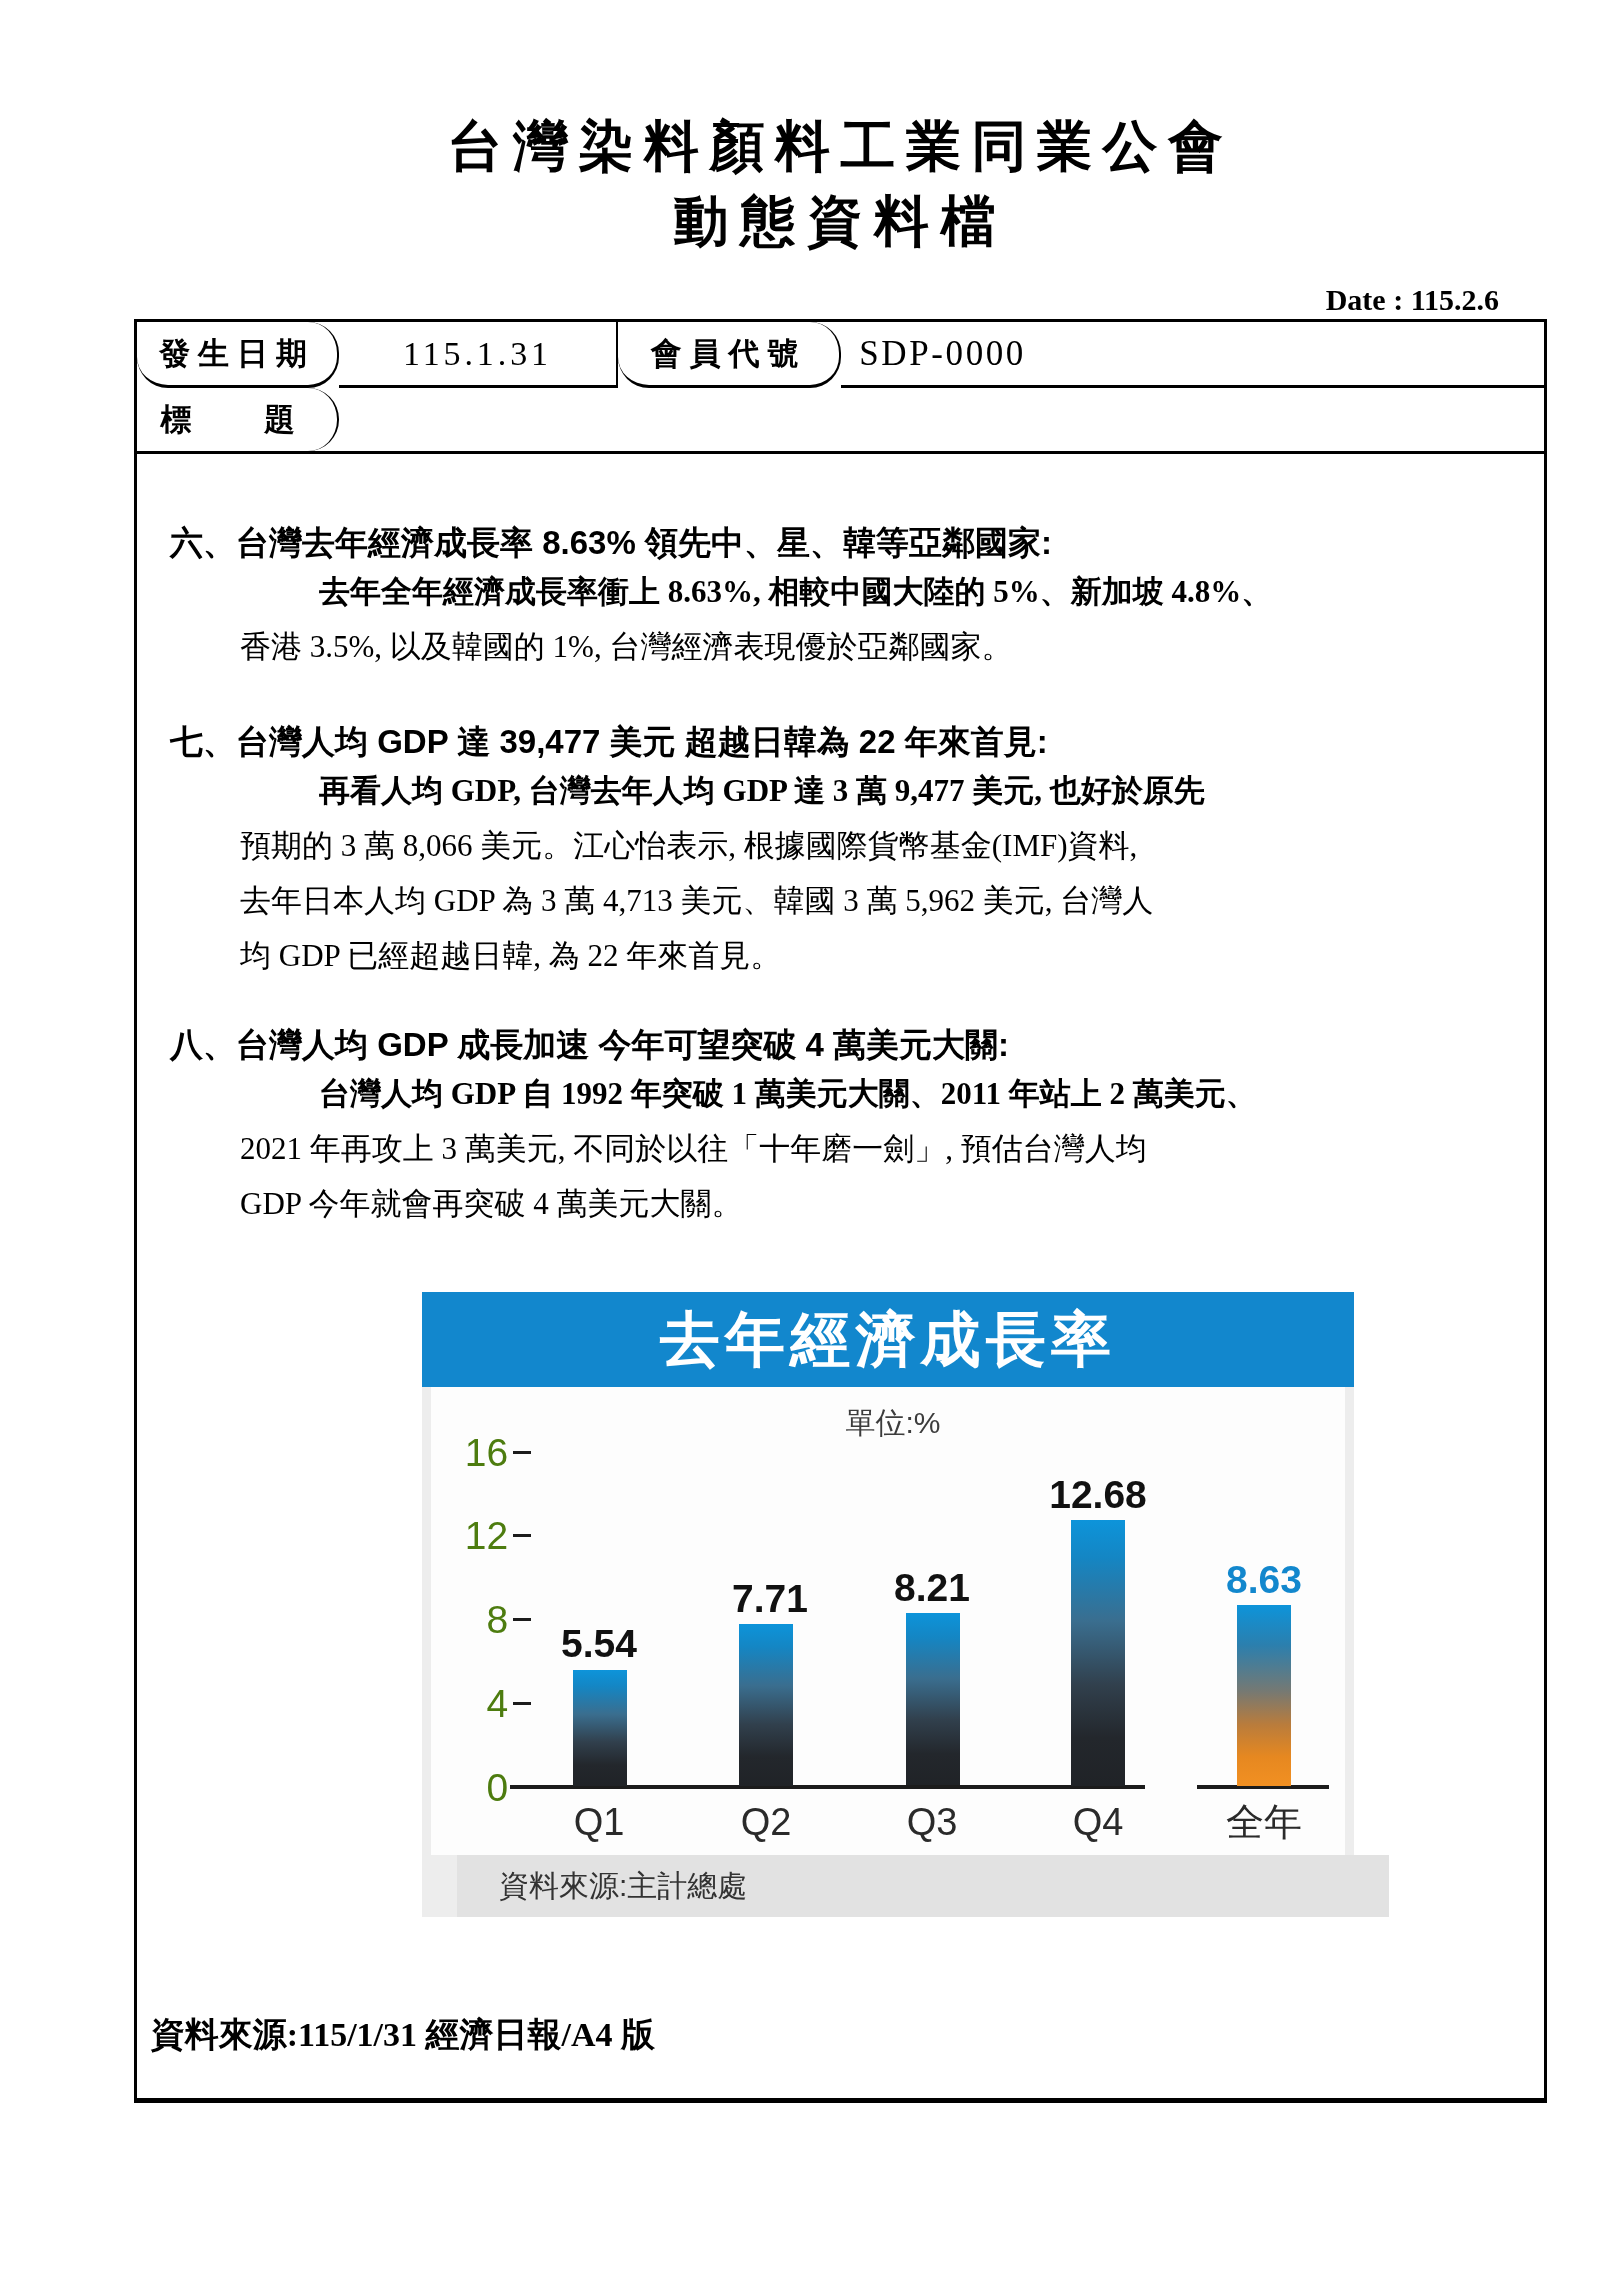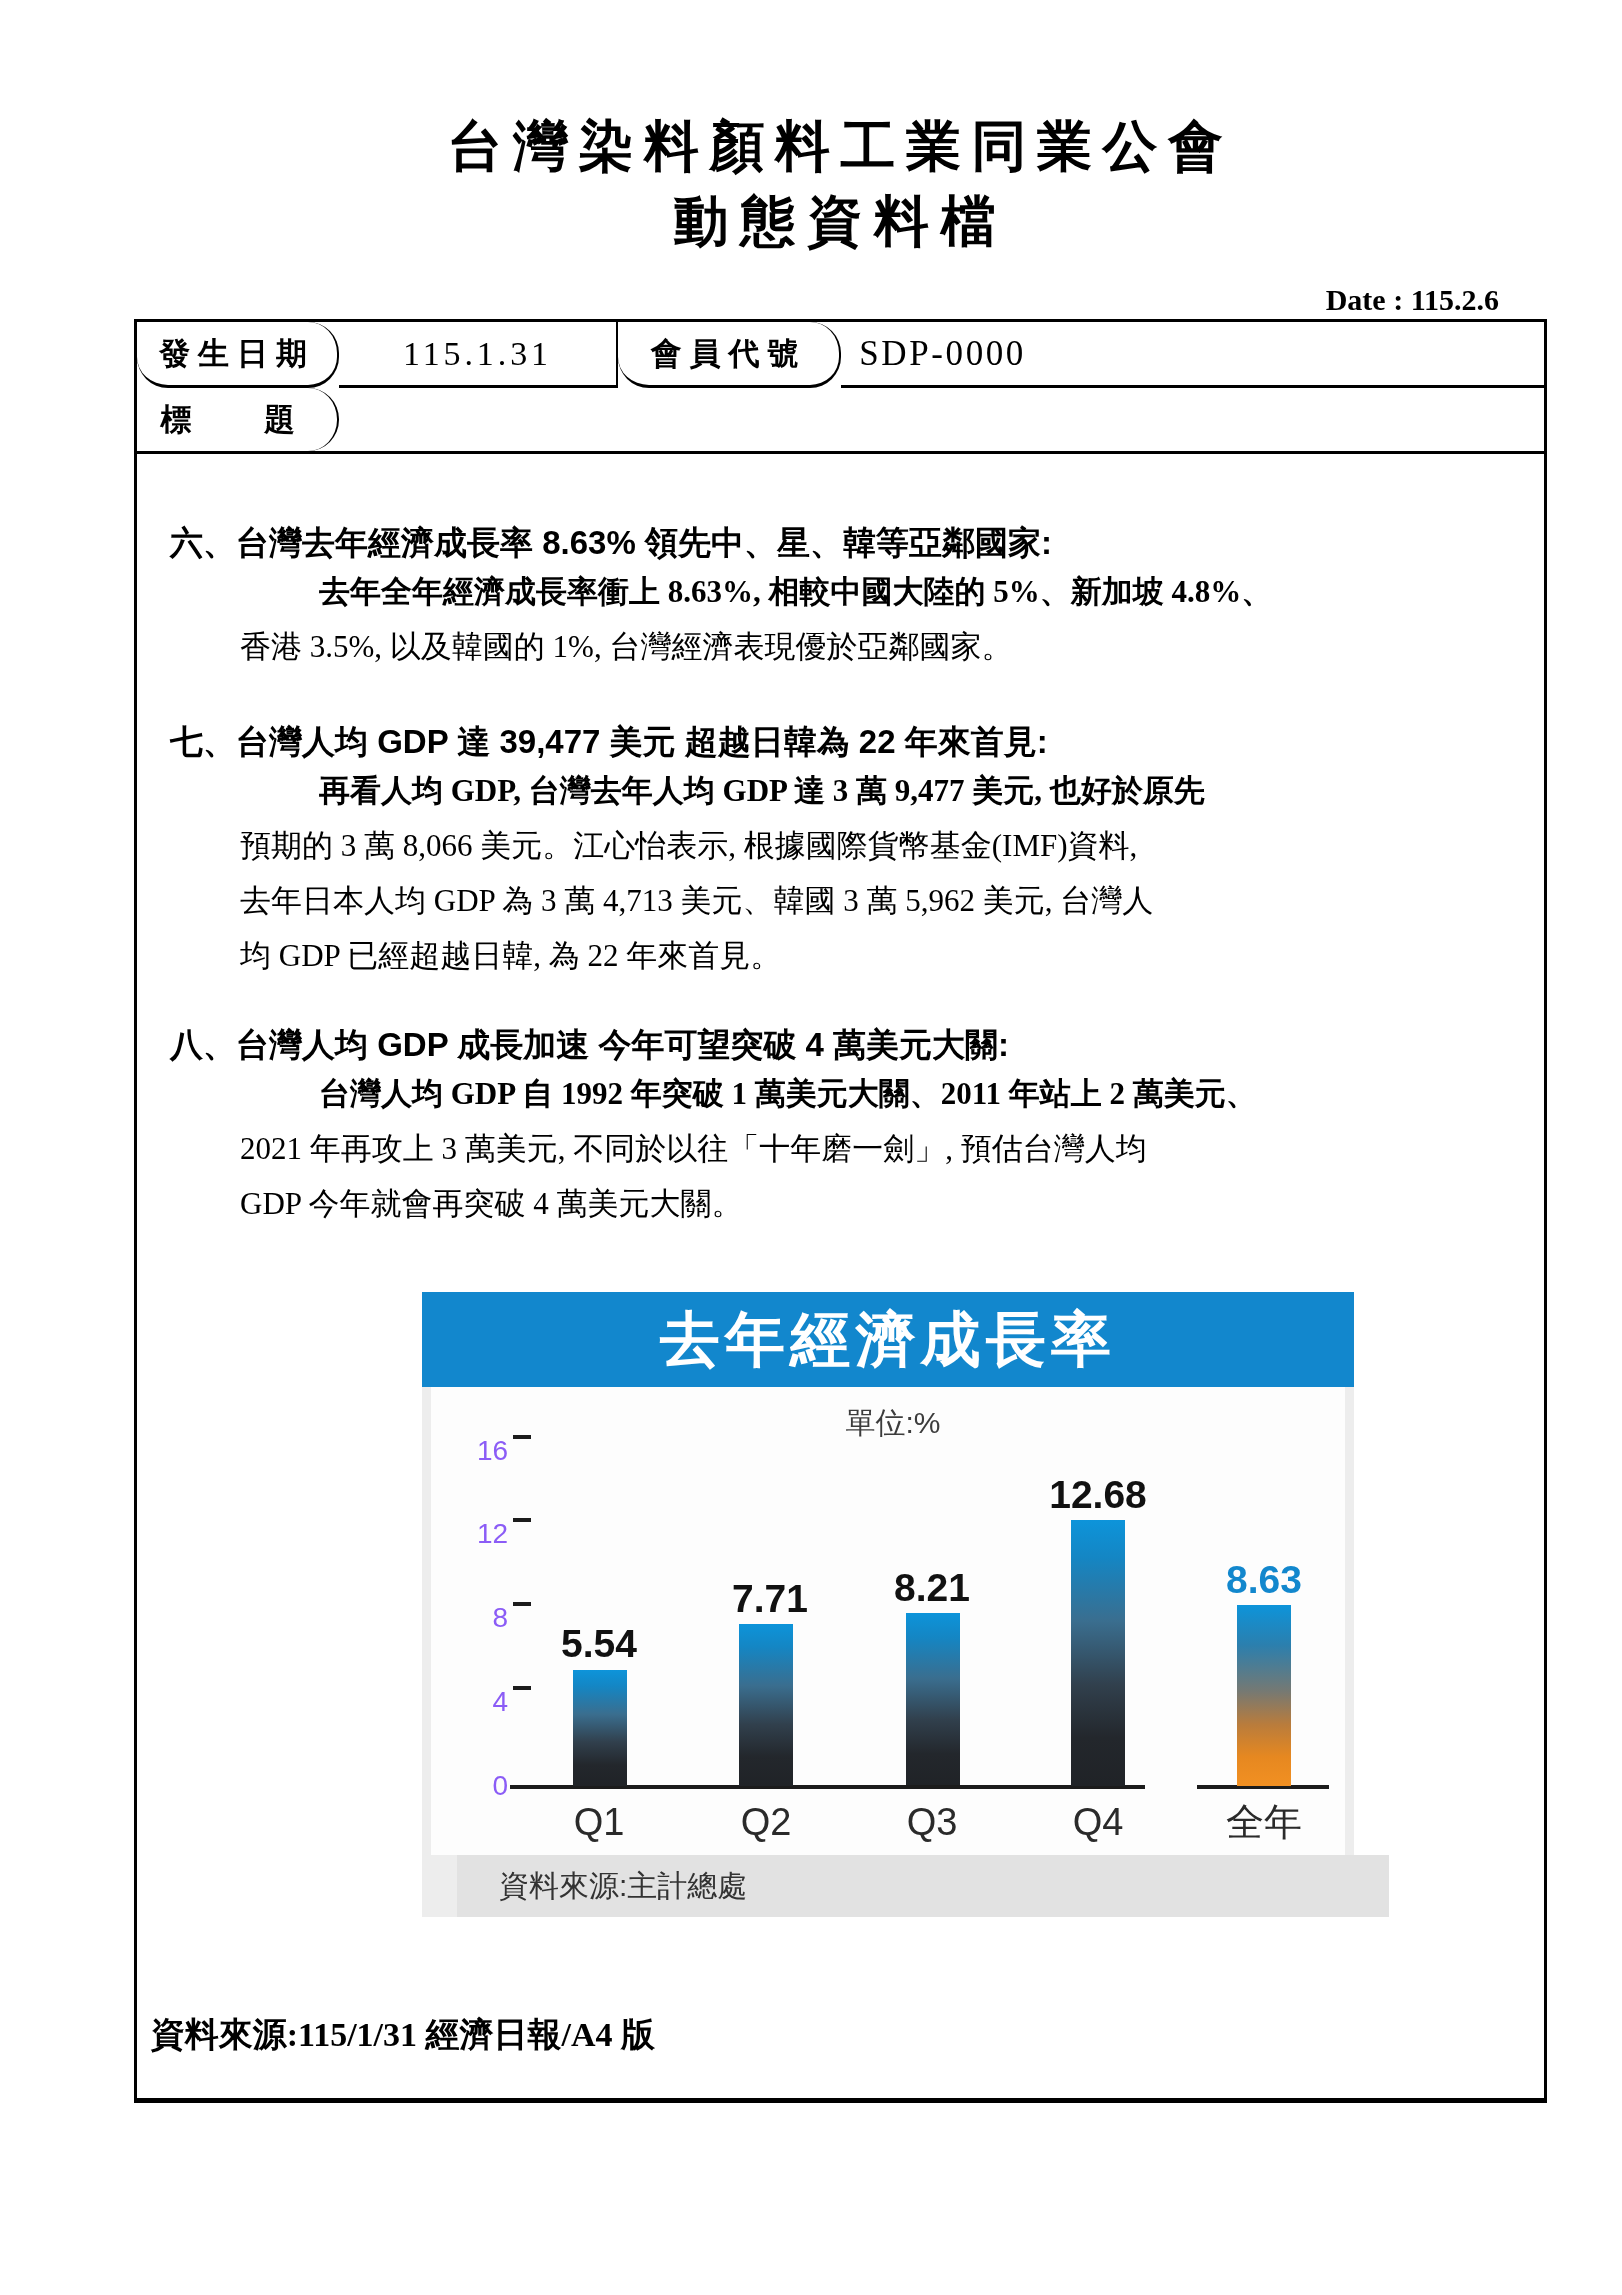--- a/index.html
+++ b/index.html
@@ -77,22 +77,22 @@
     position:absolute;left:0;bottom:0;width:100%;height:62px;background:#e2e2e2;
     font-size:30px;color:#333;line-height:62px;padding-left:42px;box-sizing:border-box;margin-left:35px;
   }
   .plot{position:absolute;left:0;top:0;width:100%;height:100%;}
   .unit-label{
     position:absolute;left:471px;top:111px;transform:translateX(-50%);
     font-size:30px;color:#3c3c3c;white-space:nowrap;
   }
   .ytick{
     position:absolute;left:0;width:109px;height:35px;
-    display:flex;justify-content:flex-end;gap:4.6px;
-    font-size:28px;color:#8b5cf6;
+    display:flex;justify-content:flex-end;align-items:center;gap:4.6px;
+    font-size:39px;color:#4d7c0f;
   }
   .ytick-dash{display:inline-block;width:18.3px;height:3.9px;background:#1c1c1c;}
   .ytick-dash.hidden{visibility:hidden;}
   .baseline{position:absolute;top:493px;height:3.9px;background:#1c1c1c;}
   .baseline.main{left:88px;width:635px;}
   .baseline.annual{left:775px;width:132px;}
   .bar{position:absolute;width:54px;
     background:linear-gradient(180deg,#0d94da 0%,#1486c4 14%,#3a6e8f 38%,#31404d 62%,#23272c 82%,#202327 100%);
   }
   .bar.annual{

